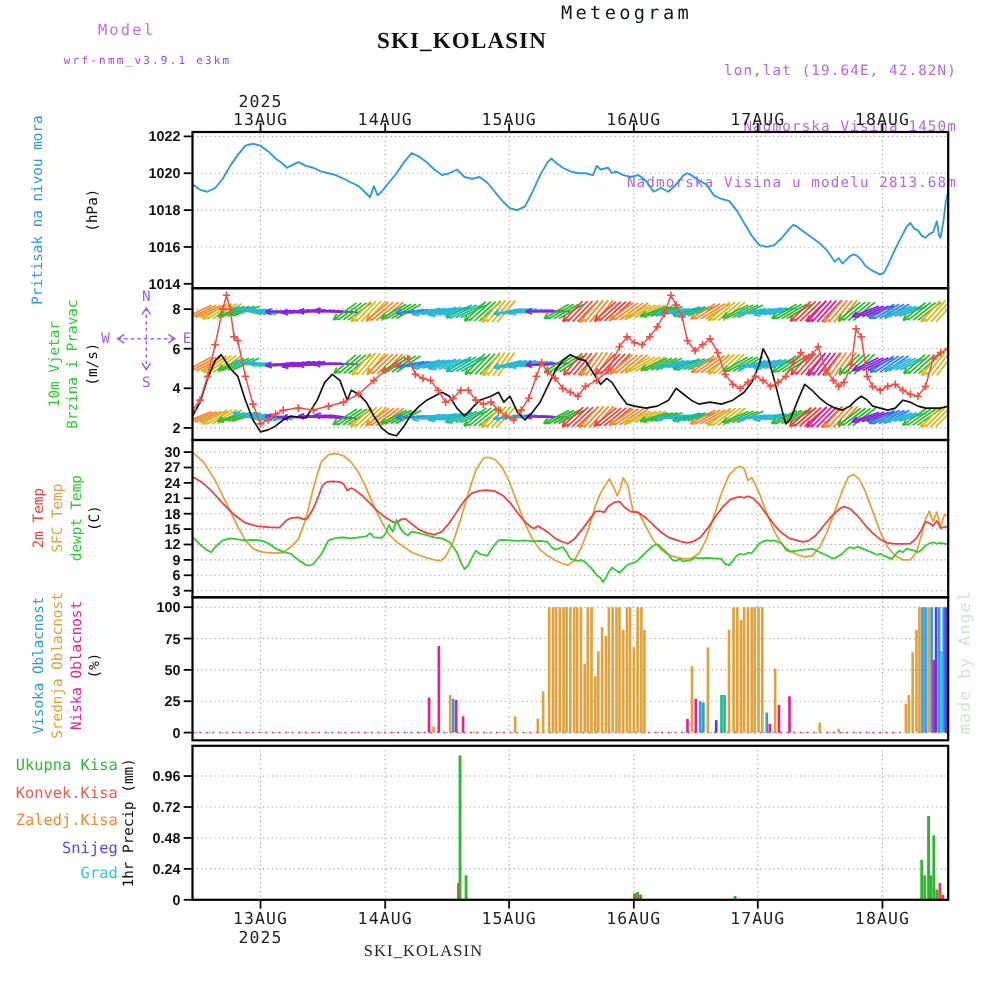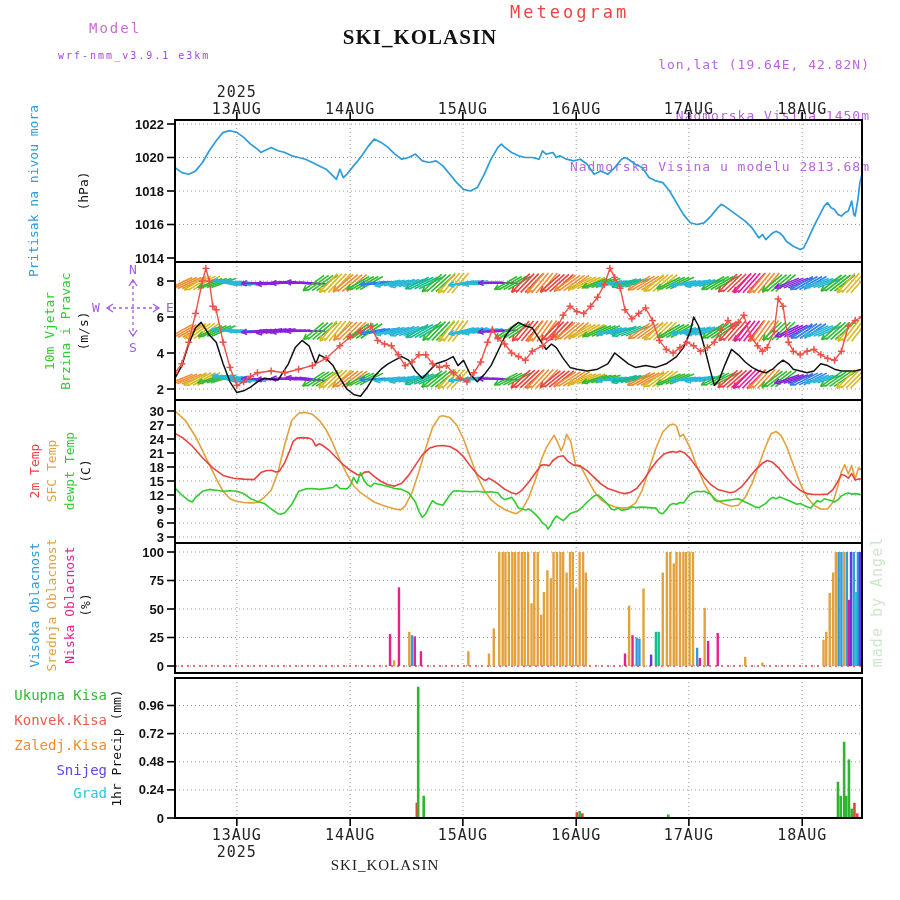--- a/index.html
+++ b/index.html
@@ -1,18 +1,18 @@
 <!DOCTYPE html>
 <html><head>
 <meta charset="utf-8">
 <style>
   html,body{margin:0;padding:0;background:#fff;}
   body{width:900px;height:900px;position:relative;font-family:"Liberation Sans",sans-serif;overflow:hidden;}
   .hdr{position:absolute;white-space:pre;font-family:"DejaVu Sans Mono",monospace;}
-  #meteogram-title{left:510px;top:2px;font-size:17px;letter-spacing:3px;color:#ef4444;}
+  #meteogram-title{left:510px;top:2px;font-size:17px;letter-spacing:3px;color:#0f172a;}
   #model-label{left:74px;top:20px;font-size:14px;letter-spacing:2px;color:#c76ece;padding-left:15px;}
   #model-name{left:58px;top:50px;font-size:10px;letter-spacing:2px;color:#a843e0;}
   #station-title{left:320px;top:25px;width:200px;text-align:center;font-family:"Liberation Serif",serif;font-weight:bold;font-size:21px;letter-spacing:1px;color:#111;}
   #right-block{right:30px;top:22px;text-align:right;font-family:"DejaVu Sans Mono",monospace;font-size:13px;line-height:17px;letter-spacing:1px;color:#b964e0;}
   #footer-title{left:300px;top:857px;width:170px;text-align:center;font-family:"Liberation Serif",serif;font-size:15px;letter-spacing:1px;color:#222;position:absolute;}
   svg{position:absolute;left:0;top:0;}
   text{font-family:"DejaVu Sans Mono",monospace;}
   .ticklbl{font-family:"Liberation Sans",sans-serif;font-weight:bold;font-size:13px;fill:#111;}
   .datelbl{font-size:15px;letter-spacing:1px;fill:#222;}
 </style>

